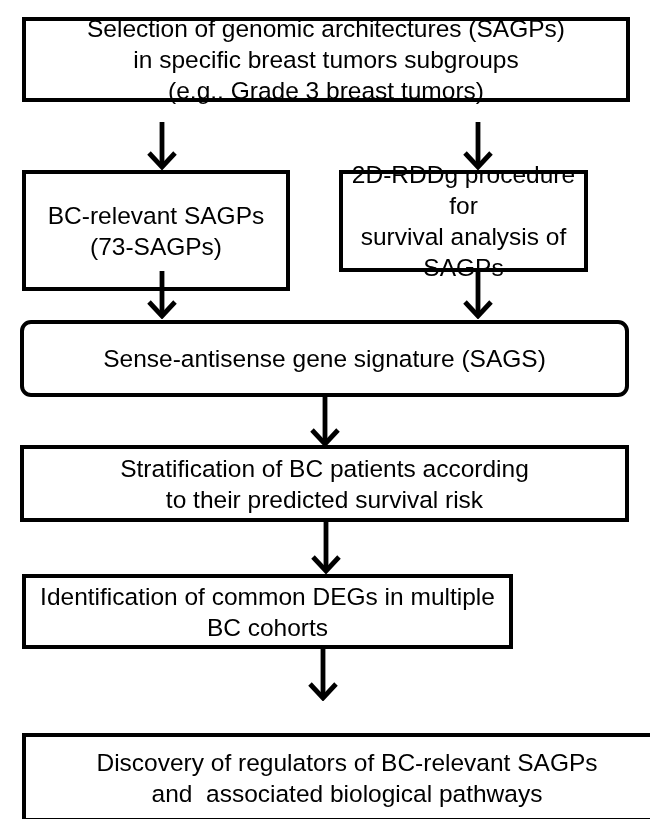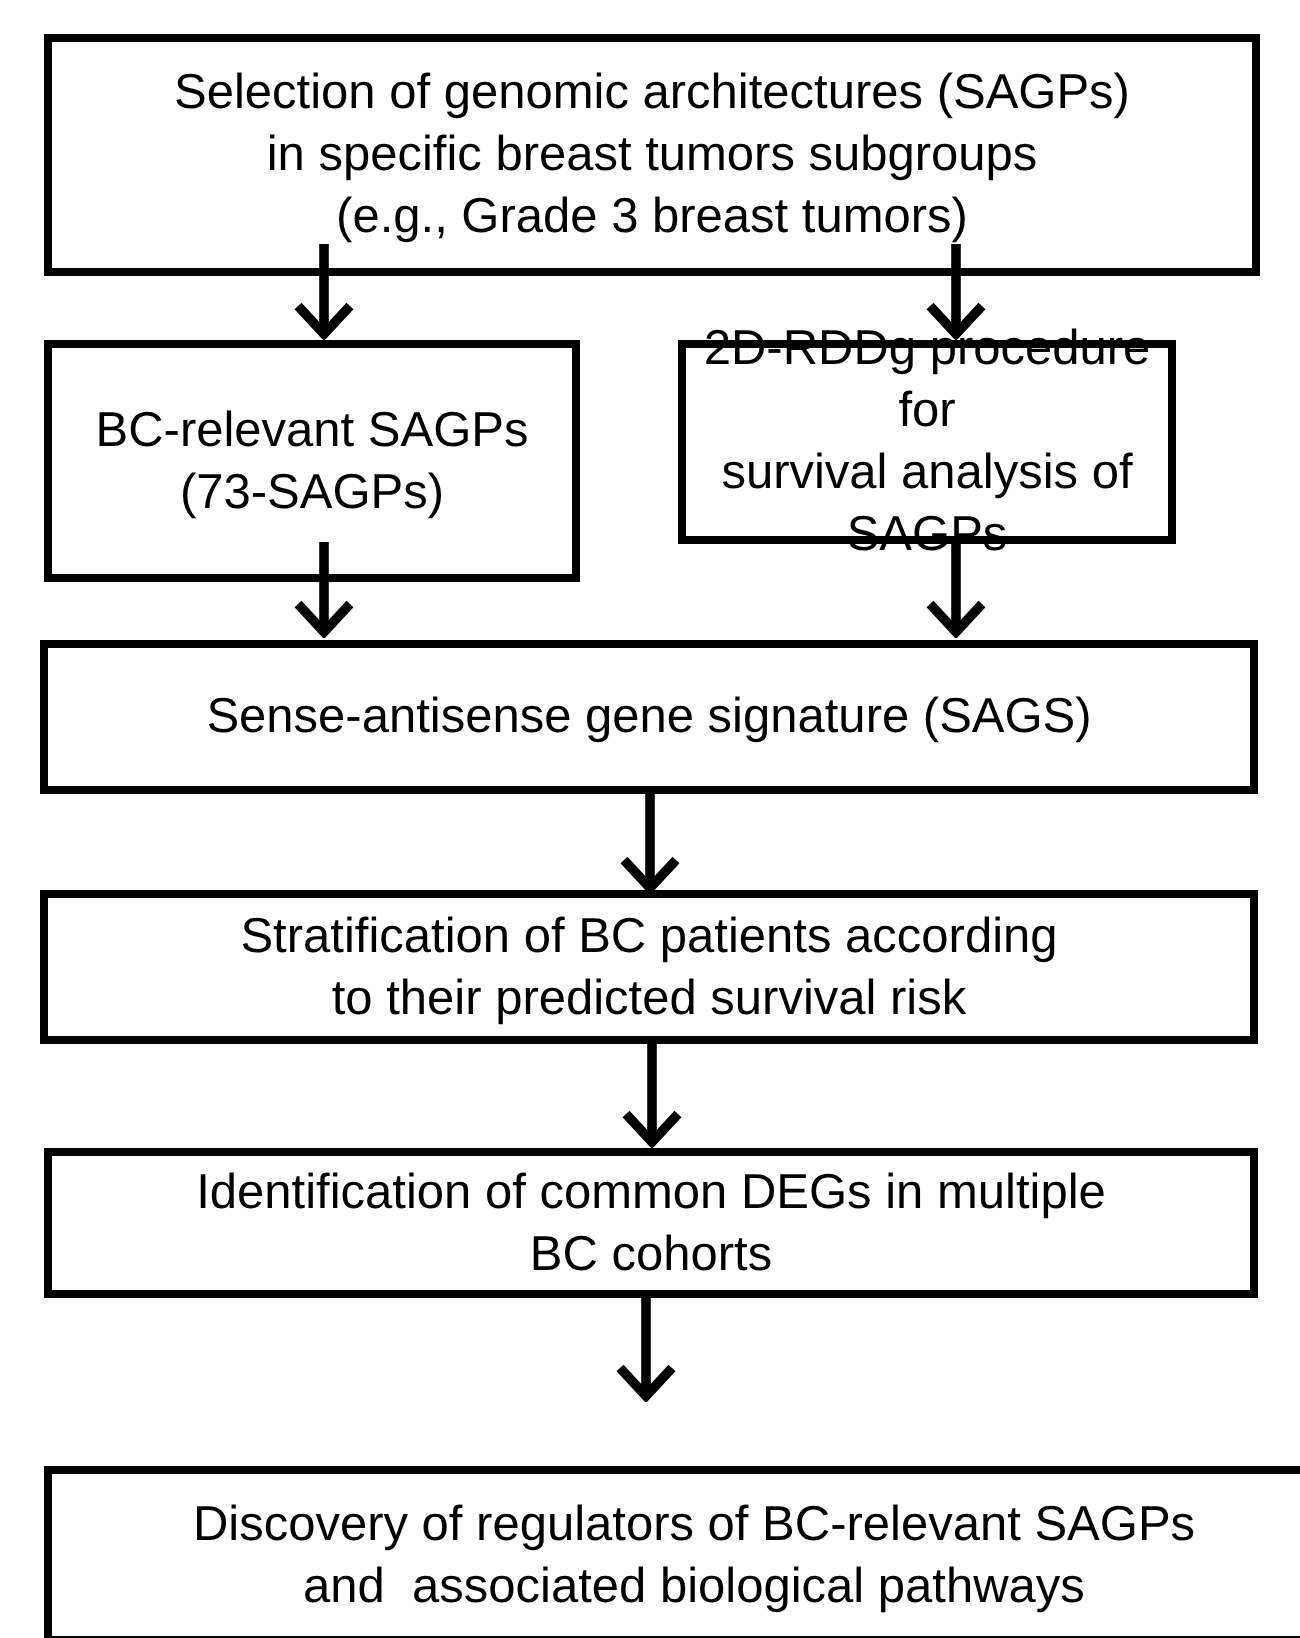--- a/index.html
+++ b/index.html
@@ -35,26 +35,26 @@
     display: block;
   }
   .arrow line, .arrow polyline {
     stroke: #000000;
     stroke-width: 4.8;
     fill: none;
     stroke-linecap: butt;
     stroke-linejoin: miter;
   }
   
-  .b1  { left: 22px;  top: 17px;  width: 608px; height: 121px; }
+  .b1  { left: 22px;  top: 17px;  width: 608px; height: 85px; }
   .b2a { left: 22px;  top: 170px; width: 268px; height: 121px; }
   .b2b { left: 339px; top: 170px; width: 249px; height: 102px; }
-  .b3  { left: 20px;  top: 320px; width: 609px; height: 77px;  }
+  .b3  { left: 20px;  top: 320px; width: 609px; height: 77px; border-radius: 11px;  }
   .b4  { left: 20px;  top: 445px; width: 609px; height: 77px;  }
-  .b5  { left: 22px;  top: 574px; width: 607px; height: 75px;  }
+  .b5  { left: 22px;  top: 574px; width: 491px; height: 75px;  }
   .b6  { left: 22px;  top: 701px; width: 650px; height: 89px; margin-top: 32px;  }
   
   .a1 { left: 144px; top: 122px; }
   .a2 { left: 460px; top: 122px; }
   .a3 { left: 144px; top: 271px; }
   .a4 { left: 460px; top: 272px; }
   .a5 { left: 307px; top: 397px; }
   .a6 { left: 308px; top: 522px; }
   .a7 { left: 305px; top: 649px; }
 </style>

